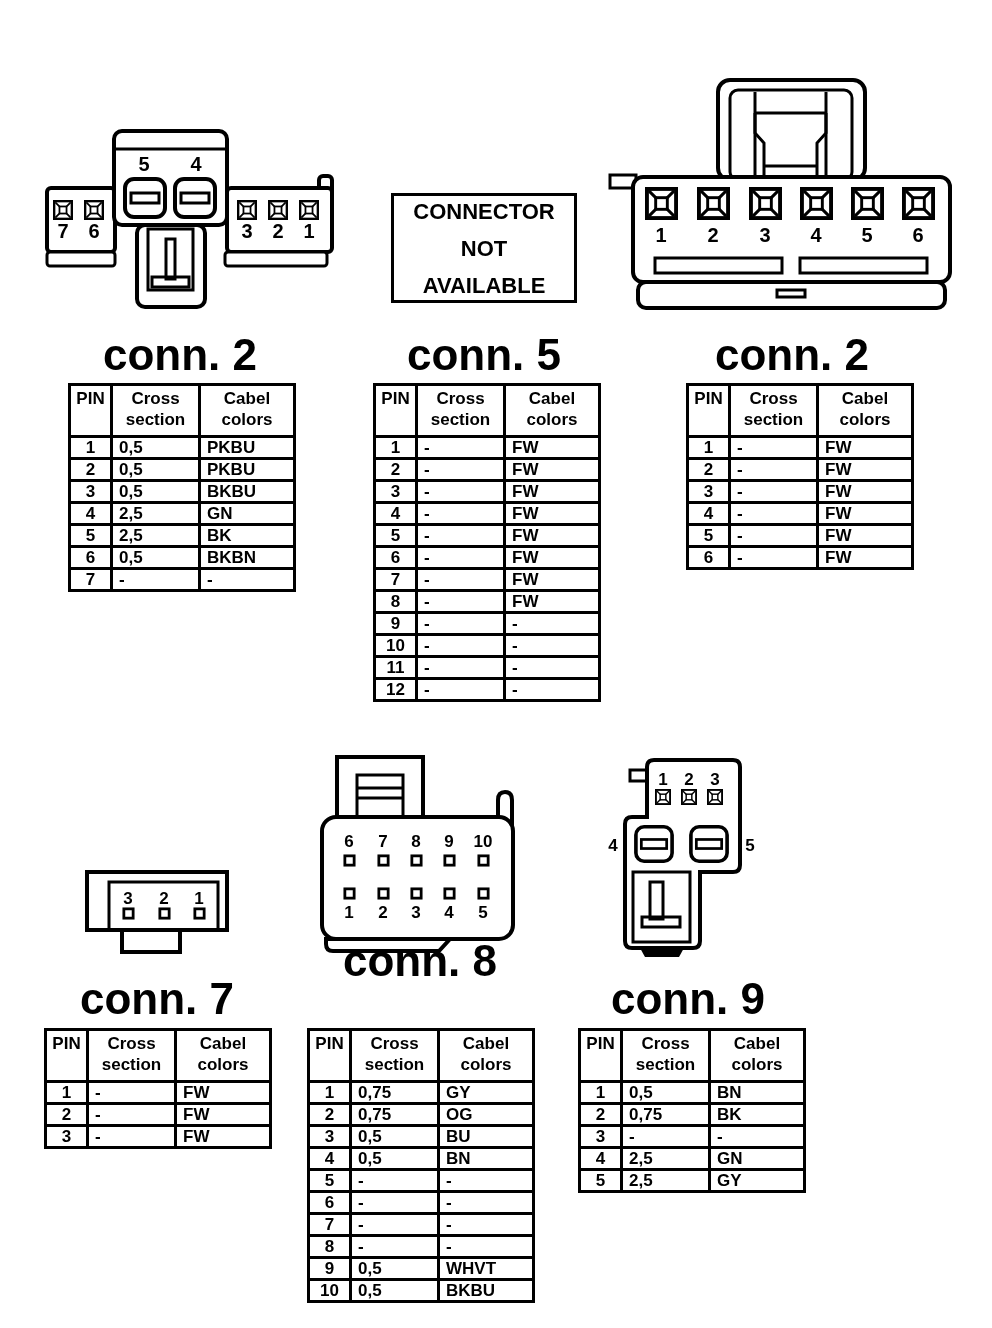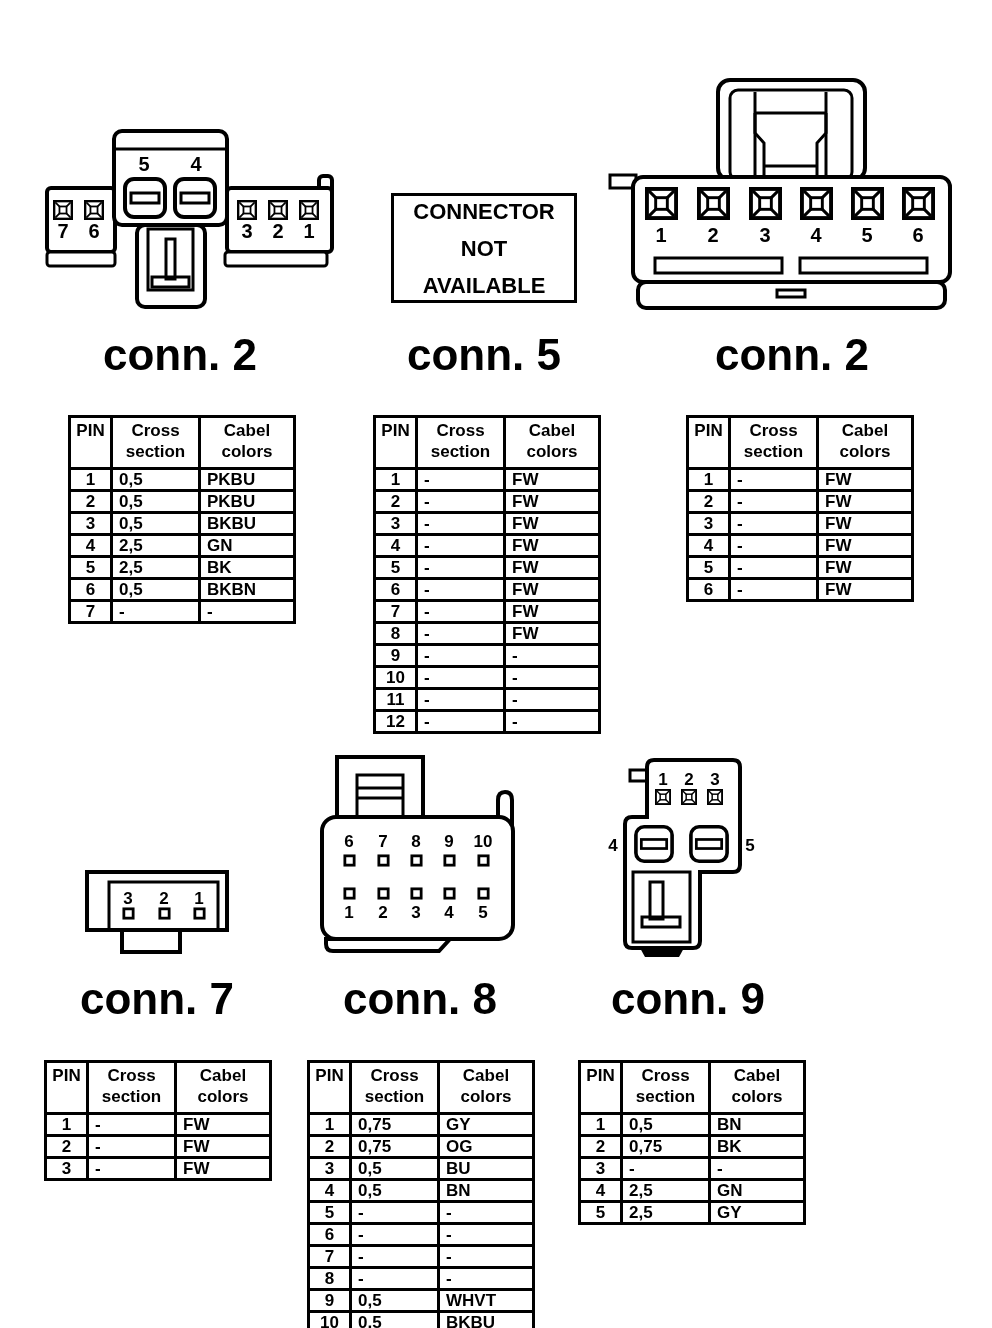--- a/index.html
+++ b/index.html
@@ -7,21 +7,21 @@
           font-family:"Liberation Sans", sans-serif; color:#000; overflow:hidden; }
   .title { position:absolute; left:0; top:22px; width:100%; text-align:center;
            font-size:35px; font-weight:bold; letter-spacing:1px; }
   .conn-label { position:absolute; transform:translateX(-50%); font-size:44px;
                 font-weight:bold; white-space:nowrap; }
   .cna { position:absolute; left:391px; top:193px; width:186px; height:110px;
          border:3px solid #000; box-sizing:border-box; display:flex; flex-direction:column;
          justify-content:center; align-items:center; font-weight:bold; font-size:22px;
          line-height:29px; text-align:center;gap:8px; }
   .drawing { position:absolute; }
-  .pin-table { position:absolute; border-collapse:collapse; background:#fff; table-layout:fixed;margin-top:32px; }
+  .pin-table { position:absolute; border-collapse:collapse; background:#fff; table-layout:fixed; }
   .pin-table th, .pin-table td { border:3px solid #000; font-weight:bold; color:#000; }
   .pin-table th { height:47px; vertical-align:top; text-align:center; font-size:17px;
                   line-height:21px; padding:2px 0 0 0; }
   .pin-table td { height:19px; font-size:17px; line-height:17px; padding:0; }
   .col-pin { width:42px; } .col-cross { width:88px; } .col-colors { width:95px; }
   td.c-pin { text-align:center; }
   td.c-cross, td.c-colors { text-align:left; padding-left:6px; }
   .st4 { fill:#fff; stroke:#000; stroke-width:4; }
   .st3 { fill:#fff; stroke:#000; stroke-width:3; }
   .ln3 { fill:none; stroke:#000; stroke-width:3; }
@@ -369,21 +369,21 @@
     <use href="#slot" x="87" y="77" width="44" height="38"></use>
     <text class="num-sm" x="13" y="103">4</text>
     <text class="num-sm" x="150" y="103">5</text>
     <rect class="ln3" x="33" y="124" width="57" height="70"></rect>
     <rect class="ln3" x="50" y="134" width="13" height="37"></rect>
     <rect class="ln3" x="42" y="169" width="38" height="10"></rect>
     <path d="M40,200 H84 L79,209 H45 Z" fill="#000"></path>
   </svg>
 
   <div class="conn-label" style="left:157px;top:974px">conn. 7</div>
-  <div class="conn-label" style="left:420px;top:974px">conn. 8</div>
+  <div class="conn-label" style="left:420px;top:936px">conn. 8</div>
   <div class="conn-label" style="left:688px;top:974px">conn. 9</div>
 
   <table class="pin-table" style="left:44px;top:1028px">
     <colgroup>
         <col class="col-pin">
         <col class="col-cross">
         <col class="col-colors">
       </colgroup>
     <thead>
         <tr>

